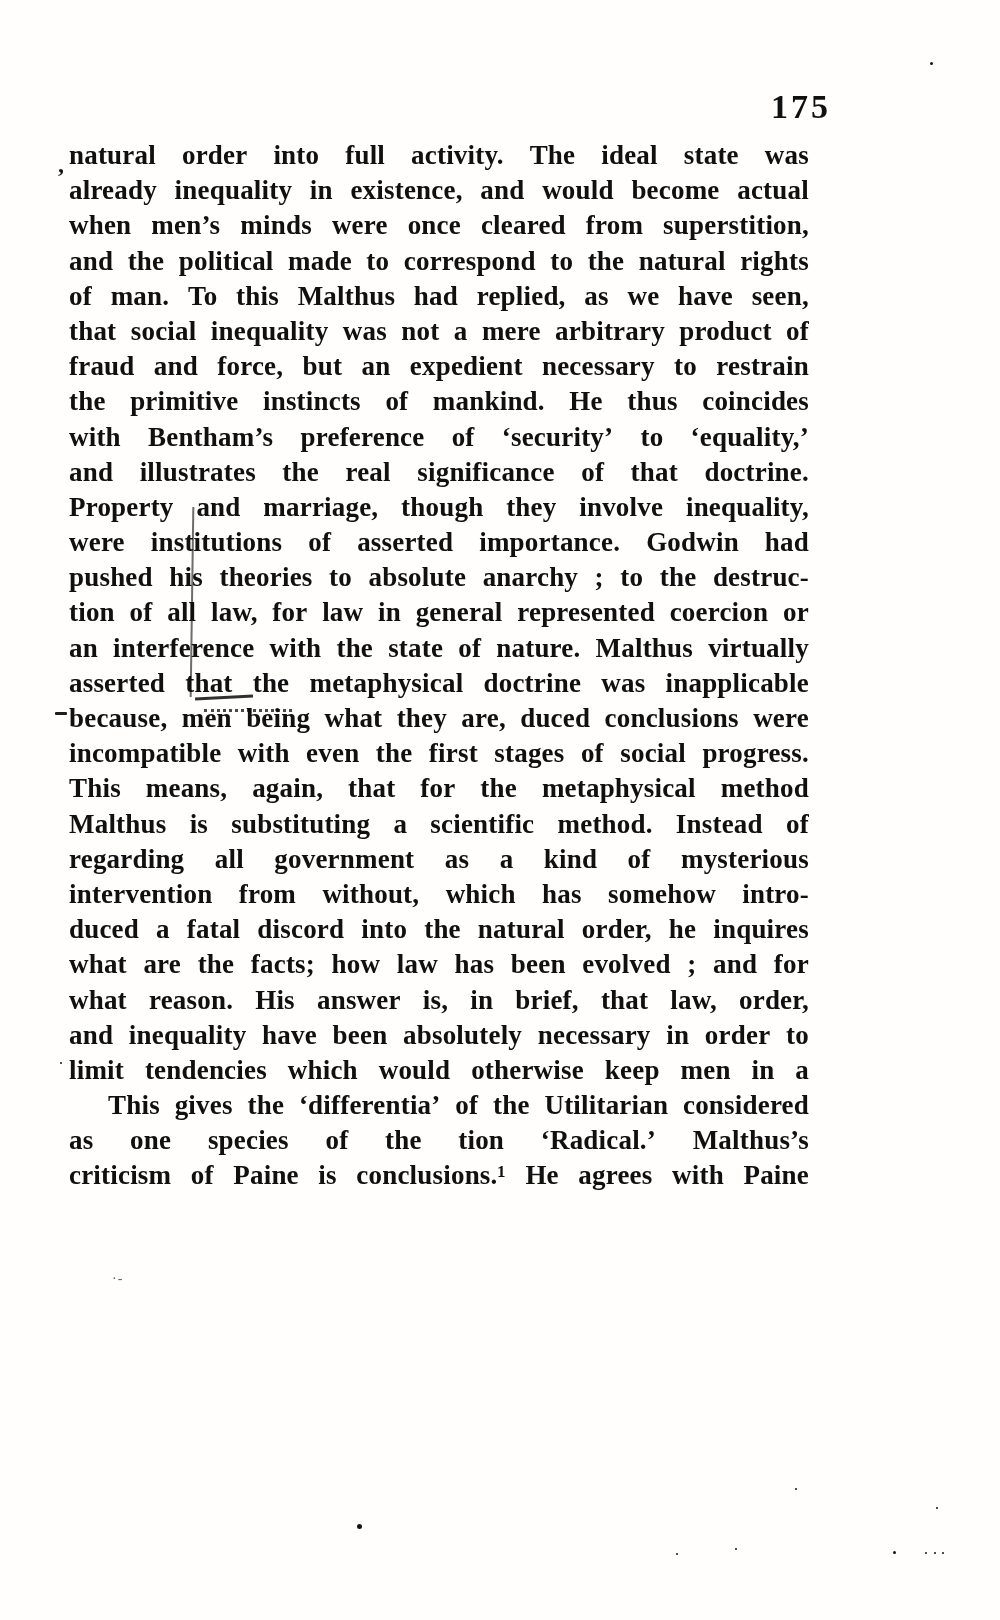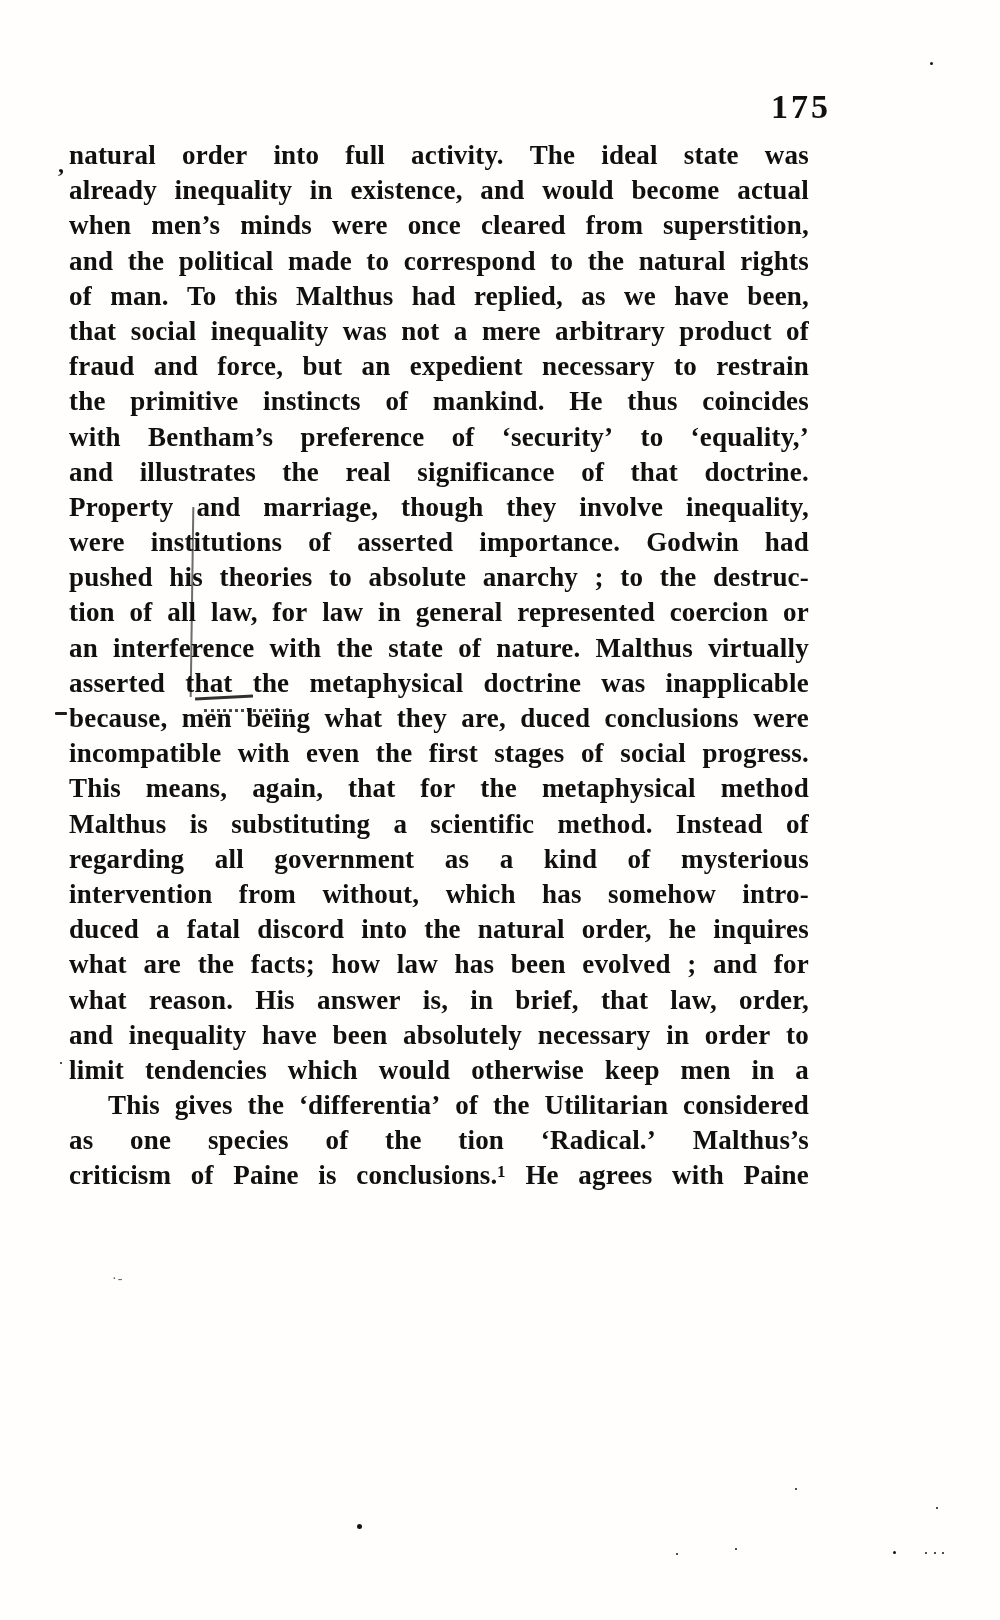--- a/index.html
+++ b/index.html
@@ -131,21 +131,21 @@
         <span>of</span>
         <span>man.</span>
         <span>To</span>
         <span>this</span>
         <span>Malthus</span>
         <span>had</span>
         <span>replied,</span>
         <span>as</span>
         <span>we</span>
         <span>have</span>
-        <span>been,</span>
+        <span>seen,</span>
       </div>
       <div class="line justify">
         <span>that</span>
         <span>social</span>
         <span>inequality</span>
         <span>was</span>
         <span>not</span>
         <span>a</span>
         <span>mere</span>
         <span>arbitrary</span>

